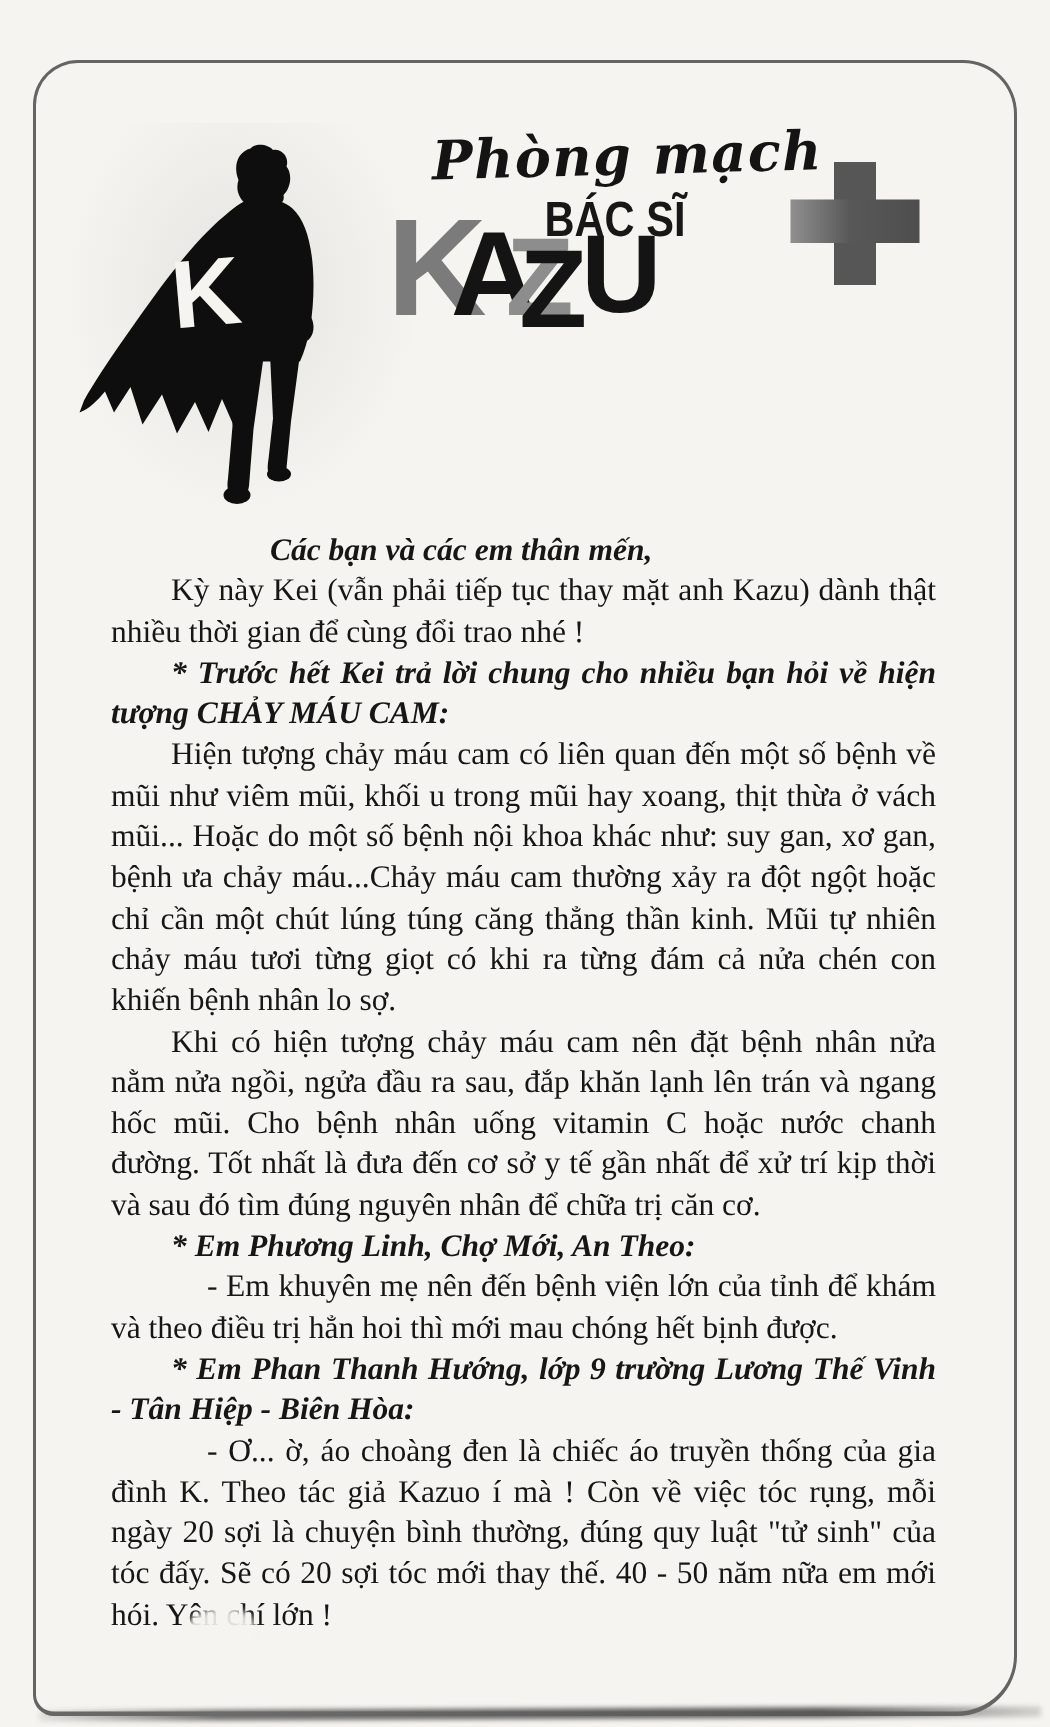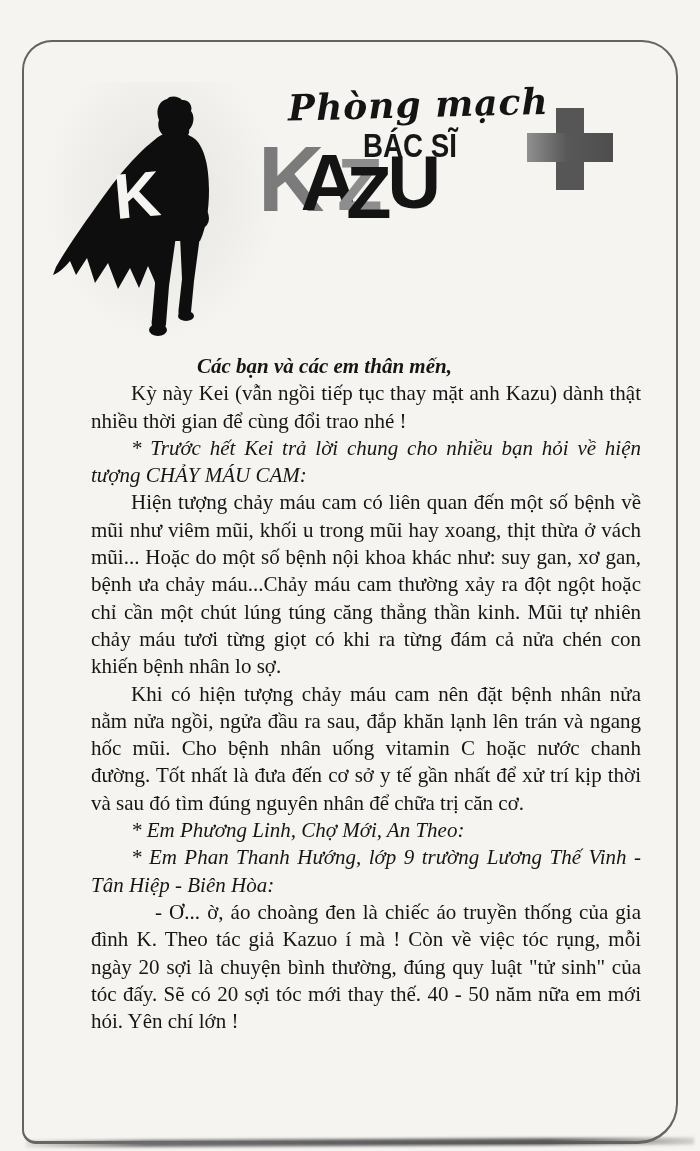--- a/index.html
+++ b/index.html
@@ -60,28 +60,28 @@
   .l-z-ghost{position:absolute;left:-9px;top:-8px;font-size:74px;color:#8d8d8d;}
   .l-z{position:relative;font-size:74px;}
   .l-u{font-size:74px;margin-left:-4px;margin-top:10px;}
   
   .cross{position:absolute;left:527px;top:108px;width:86px;height:82px;}
   .cross .v{position:absolute;left:29px;top:0;width:28px;height:82px;background:#565656;}
   .cross .h{position:absolute;left:0;top:25px;width:86px;height:29px;
     background:linear-gradient(90deg,#909090,#585858 46%,#4e4e4e);}
   
   .article{
-    position:absolute;left:91px;top:353px;width:550px;
+    position:absolute;left:74px;top:353px;width:550px;
     font-size:21px;line-height:1.3;color:#161616;
     text-align:justify;
   }
   .article p{margin:0;}
   .p-salutation{font-weight:bold;font-style:italic;text-indent:106px;text-align:left;}
   .p-body{text-indent:40px;}
-  .p-heading{font-weight:normal;font-style:italic;text-indent:40px;}
+  .p-heading{font-weight:bold;font-style:italic;text-indent:40px;}
   .p-answer{text-indent:64px;}
   
   .ink-smudge{
     position:absolute;left:124px;top:1072px;width:46px;height:30px;
     background:rgba(245,244,240,.9);
     border-radius:50% 40% 55% 45%;
     filter:blur(2px);
   }
 </style>
 </head>
@@ -126,23 +126,24 @@
   </div>
 
   <div class="cross">
     <div class="v"></div>
     <div class="h"></div>
   </div>
 </div>
 
 <div class="article">
   <p class="p-salutation">Các bạn và các em thân mến,</p>
-  <p class="p-body">Kỳ này Kei (vẫn ngồi tiếp tục thay mặt anh Kazu) dành thật nhiều thời gian để cùng đổi trao nhé !</p>
+  <p class="p-body">Kỳ này Kei (vẫn phải tiếp tục thay mặt anh Kazu) dành thật nhiều thời gian để cùng đổi trao nhé !</p>
   <p class="p-heading">* Trước hết Kei trả lời chung cho nhiều bạn hỏi về hiện tượng CHẢY MÁU CAM:</p>
   <p class="p-body">Hiện tượng chảy máu cam có liên quan đến một số bệnh về mũi như viêm mũi, khối u trong mũi hay xoang, thịt thừa ở vách mũi... Hoặc do một số bệnh nội khoa khác như: suy gan, xơ gan, bệnh ưa chảy máu...Chảy máu cam thường xảy ra đột ngột hoặc chỉ cần một chút lúng túng căng thẳng thần kinh. Mũi tự nhiên chảy máu tươi từng giọt có khi ra từng đám cả nửa chén con khiến bệnh nhân lo sợ.</p>
   <p class="p-body">Khi có hiện tượng chảy máu cam nên đặt bệnh nhân nửa nằm nửa ngồi, ngửa đầu ra sau, đắp khăn lạnh lên trán và ngang hốc mũi. Cho bệnh nhân uống vitamin C hoặc nước chanh đường. Tốt nhất là đưa đến cơ sở y tế gần nhất để xử trí kịp thời và sau đó tìm đúng nguyên nhân để chữa trị căn cơ.</p>
   <p class="p-heading">* Em Phương Linh, Chợ Mới, An Theo:</p>
+  <p class="p-answer">- Em khuyên mẹ nên đến bệnh viện lớn của tỉnh để khám và theo điều trị hẳn hoi thì mới mau chóng hết bịnh được.</p>
   <p class="p-heading">* Em Phan Thanh Hướng, lớp 9 trường Lương Thế Vinh - Tân Hiệp - Biên Hòa:</p>
   <p class="p-answer">- Ơ... ờ, áo choàng đen là chiếc áo truyền thống của gia đình K. Theo tác giả Kazuo í mà ! Còn về việc tóc rụng, mỗi ngày 20 sợi là chuyện bình thường, đúng quy luật "tử sinh" của tóc đấy. Sẽ có 20 sợi tóc mới thay thế. 40 - 50 năm nữa em mới hói. Yên chí lớn !</p>
 </div>
 
 <div class="ink-smudge"></div>
 <div class="bottom-edge"></div>
 
 </body></html>

